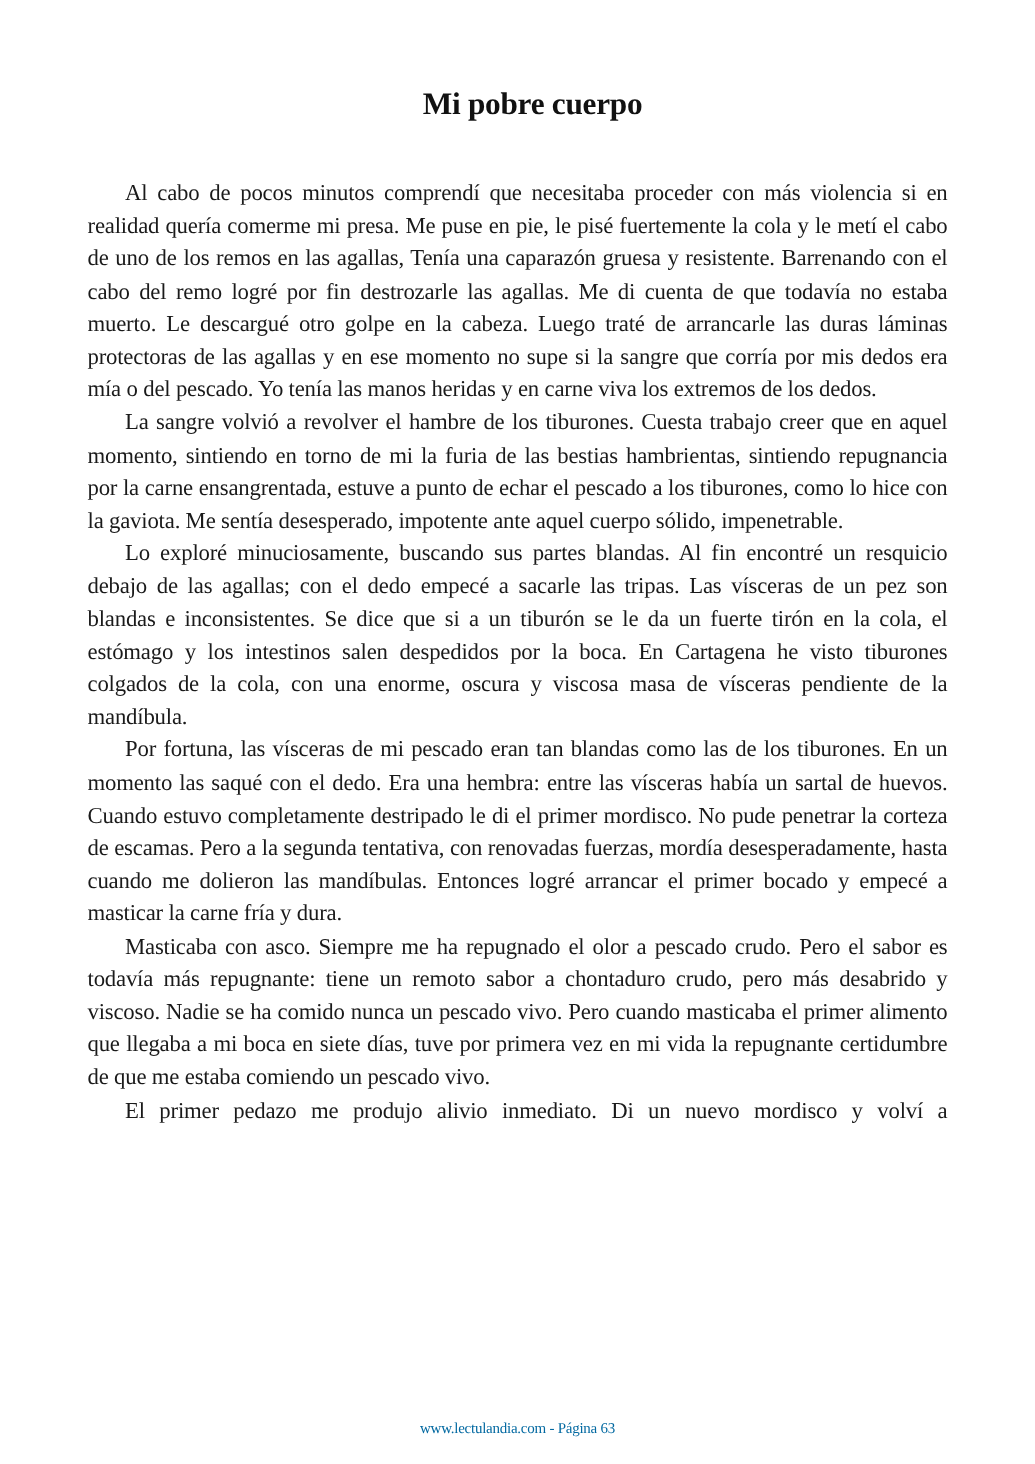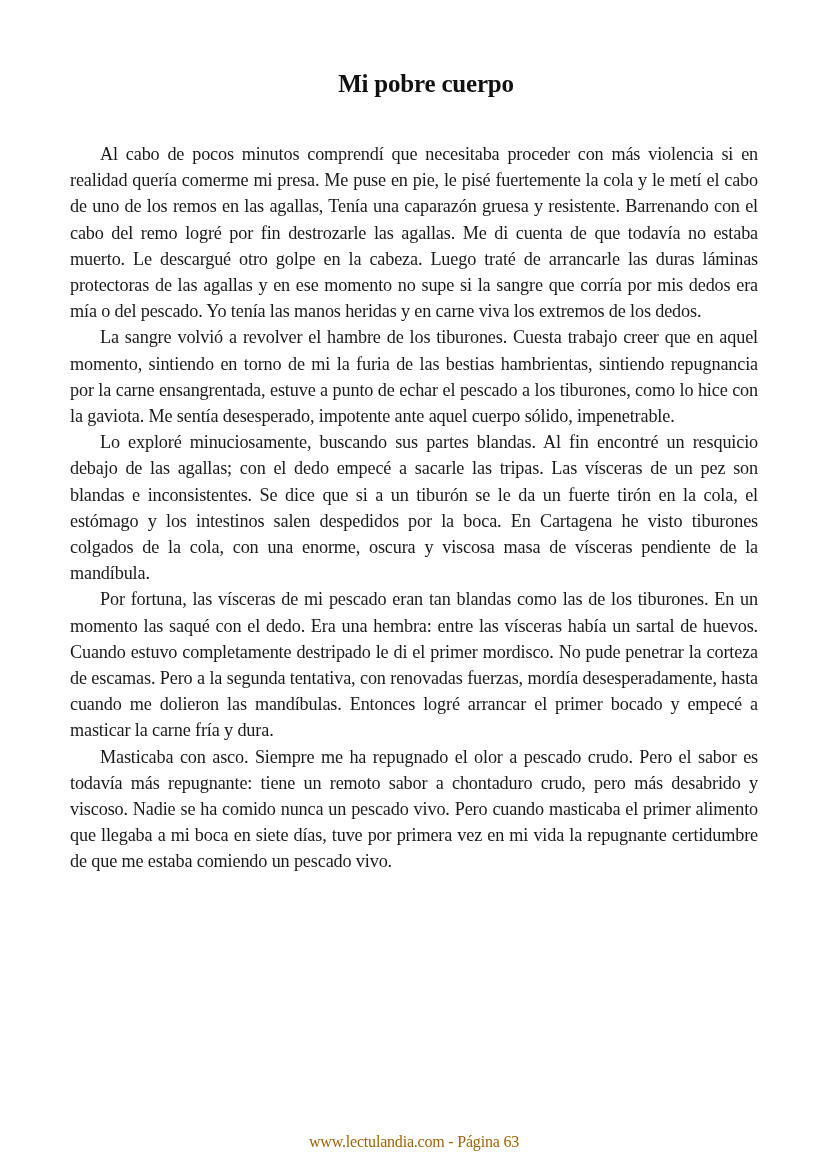--- a/index.html
+++ b/index.html
@@ -52,34 +52,35 @@
     }
     .body-text p.last {
       text-align-last: justify;
     }
     .footer {
       position: absolute;
       left: 0;
       top: 1130px;
       width: 828px;
       text-align: center;
-      font-size: 16px;
+      font-size: 12px;
       line-height: 24px;
-      color: #a16207;
+      color: #0369a1;
       letter-spacing: -0.2px;
     }
   </style>
 </head>
 <body>
 
 <div class="page">
   <h1 class="title">Mi pobre cuerpo</h1>
 
   <div class="body-text">
     <p>Al cabo de pocos minutos comprendí que necesitaba proceder con más violencia si en realidad quería comerme mi presa. Me puse en pie, le pisé fuertemente la cola y le metí el cabo de uno de los remos en las agallas, Tenía una caparazón gruesa y resistente. Barrenando con el cabo del remo logré por fin destrozarle las agallas. Me di cuenta de que todavía no estaba muerto. Le descargué otro golpe en la cabeza. Luego traté de arrancarle las duras láminas protectoras de las agallas y en ese momento no supe si la sangre que corría por mis dedos era mía o del pescado. Yo tenía las manos heridas y en carne viva los extremos de los dedos.</p>
     <p>La sangre volvió a revolver el hambre de los tiburones. Cuesta trabajo creer que en aquel momento, sintiendo en torno de mi la furia de las bestias hambrientas, sintiendo repugnancia por la carne ensangrentada, estuve a punto de echar el pescado a los tiburones, como lo hice con la gaviota. Me sentía desesperado, impotente ante aquel cuerpo sólido, impenetrable.</p>
     <p>Lo exploré minuciosamente, buscando sus partes blandas. Al fin encontré un resquicio debajo de las agallas; con el dedo empecé a sacarle las tripas. Las vísceras de un pez son blandas e inconsistentes. Se dice que si a un tiburón se le da un fuerte tirón en la cola, el estómago y los intestinos salen despedidos por la boca. En Cartagena he visto tiburones colgados de la cola, con una enorme, oscura y viscosa masa de vísceras pendiente de la mandíbula.</p>
     <p>Por fortuna, las vísceras de mi pescado eran tan blandas como las de los tiburones. En un momento las saqué con el dedo. Era una hembra: entre las vísceras había un sartal de huevos. Cuando estuvo completamente destripado le di el primer mordisco. No pude penetrar la corteza de escamas. Pero a la segunda tentativa, con renovadas fuerzas, mordía desesperadamente, hasta cuando me dolieron las mandíbulas. Entonces logré arrancar el primer bocado y empecé a masticar la carne fría y dura.</p>
     <p>Masticaba con asco. Siempre me ha repugnado el olor a pescado crudo. Pero el sabor es todavía más repugnante: tiene un remoto sabor a chontaduro crudo, pero más desabrido y viscoso. Nadie se ha comido nunca un pescado vivo. Pero cuando masticaba el primer alimento que llegaba a mi boca en siete días, tuve por primera vez en mi vida la repugnante certidumbre de que me estaba comiendo un pescado vivo.</p>
+    <p class="last">El primer pedazo me produjo alivio inmediato. Di un nuevo mordisco y volví a</p>
   </div>
 
   <div class="footer">www.lectulandia.com - Página 63</div>
 </div>
 
 </body></html>

